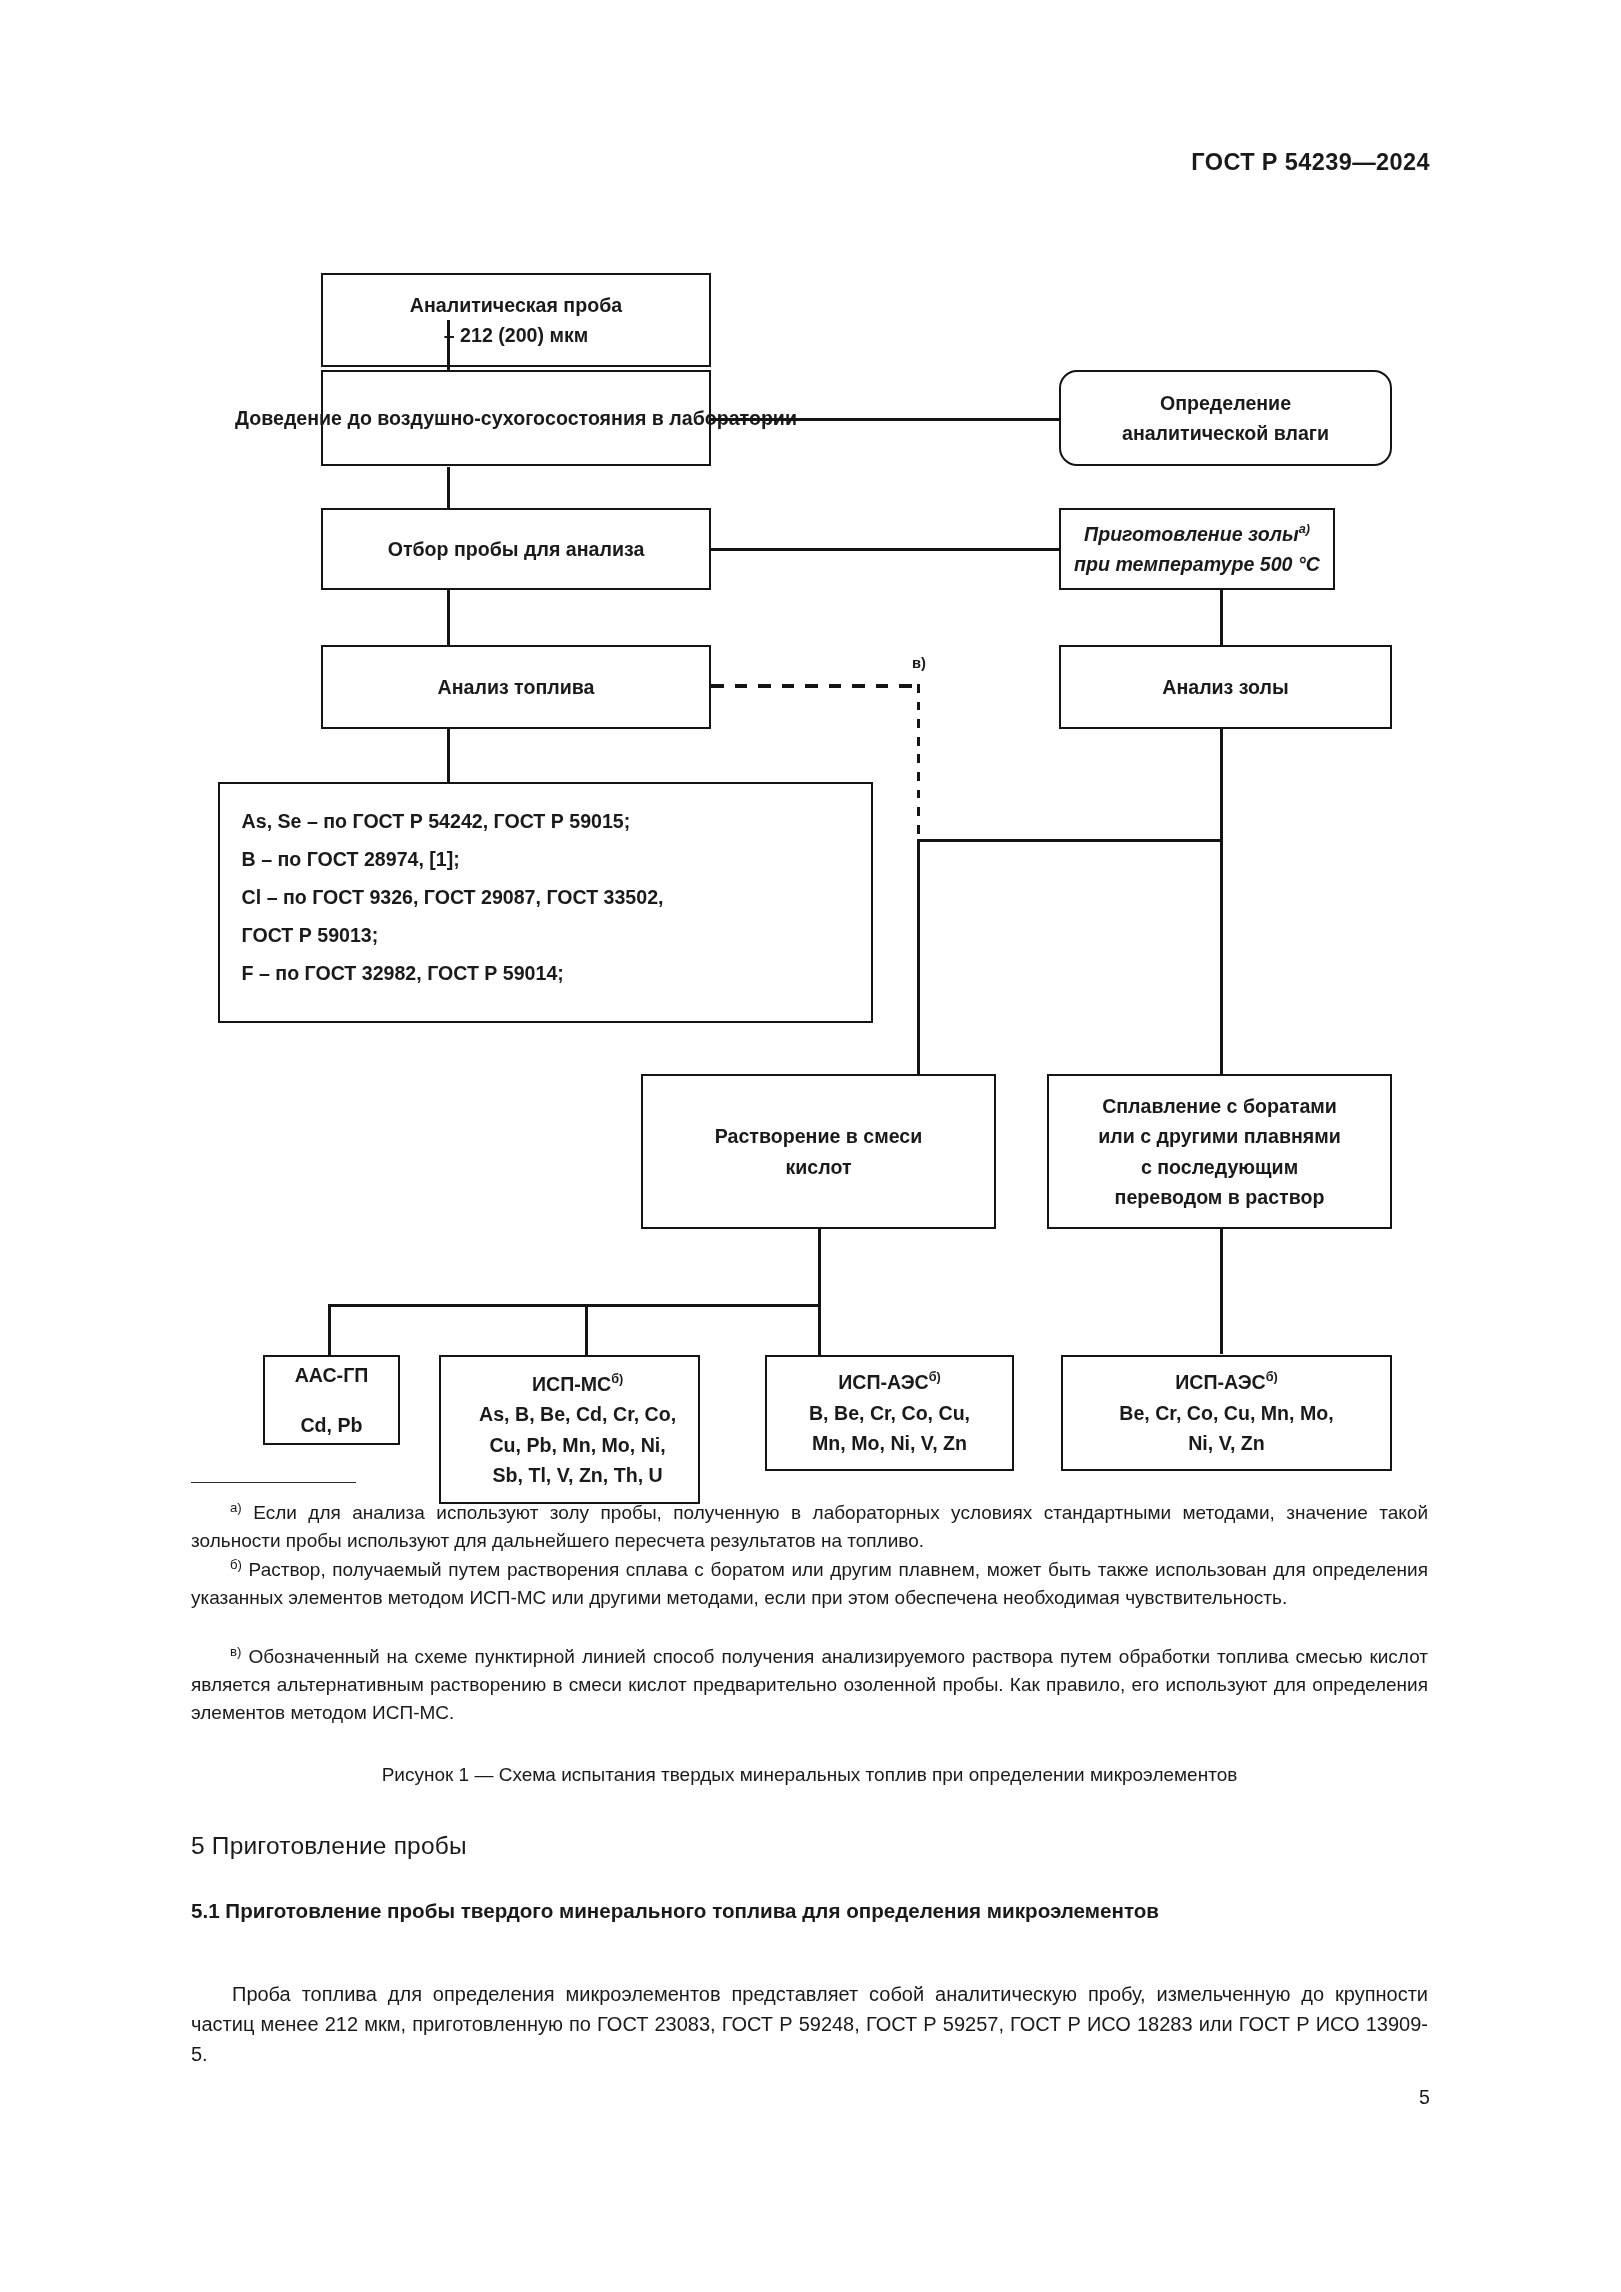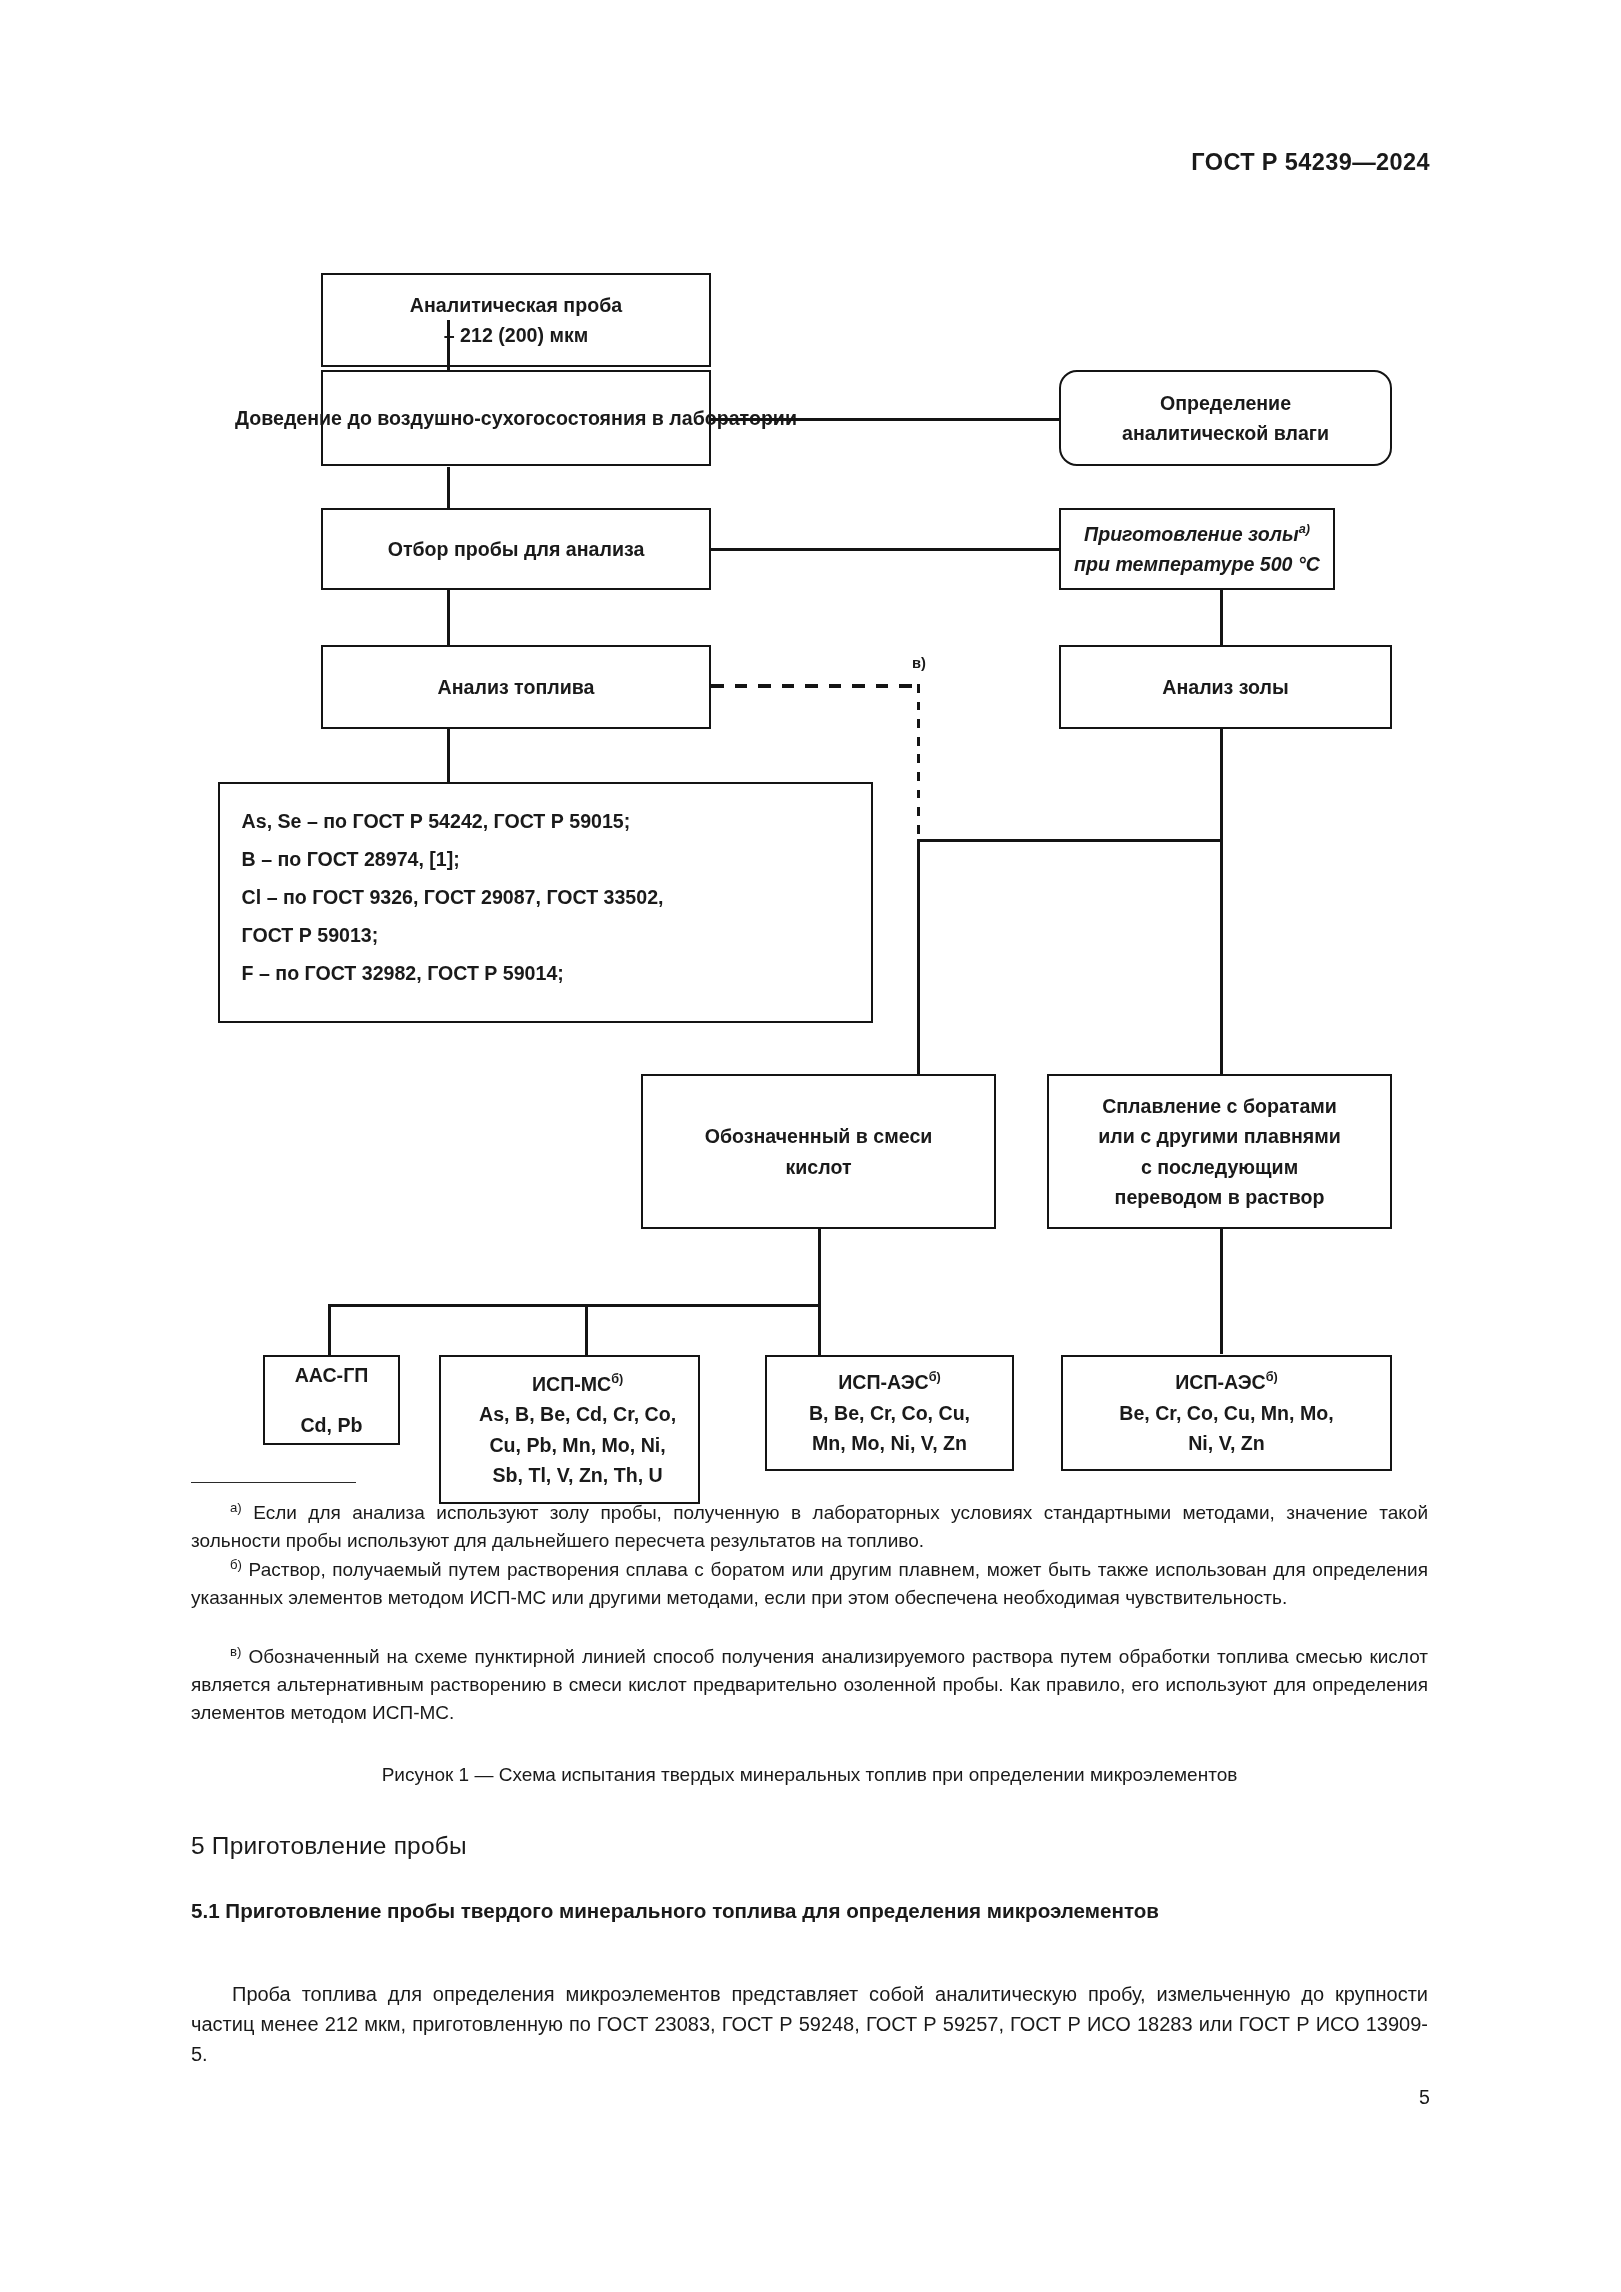--- a/index.html
+++ b/index.html
@@ -130,21 +130,21 @@
 
     <div class="v" style="left:1220px;top:729px;height:113px;"></div>
 
     <div class="h" style="left:917px;top:839px;width:306px;"></div>
 
     <div class="v" style="left:917px;top:839px;height:235px;"></div>
 
     <div class="v" style="left:1220px;top:839px;height:235px;"></div>
 
     <div class="node" style="left:641px;top:1074px;width:355px;height:155px;flex-direction:column;">
-      <span class="ln">Обозначенный в смеси</span>
+      <span class="ln">Растворение в смеси</span>
       <span class="ln">кислот</span>
     </div>
     <div class="node" style="left:1047px;top:1074px;width:345px;height:155px;flex-direction:column;">
       <span class="ln">Сплавление с боратами</span>
       <span class="ln">или с другими плавнями</span>
       <span class="ln">с последующим</span>
       <span class="ln">переводом в раствор</span>
     </div>
 
     <div class="v" style="left:818px;top:1229px;height:76px;"></div>

